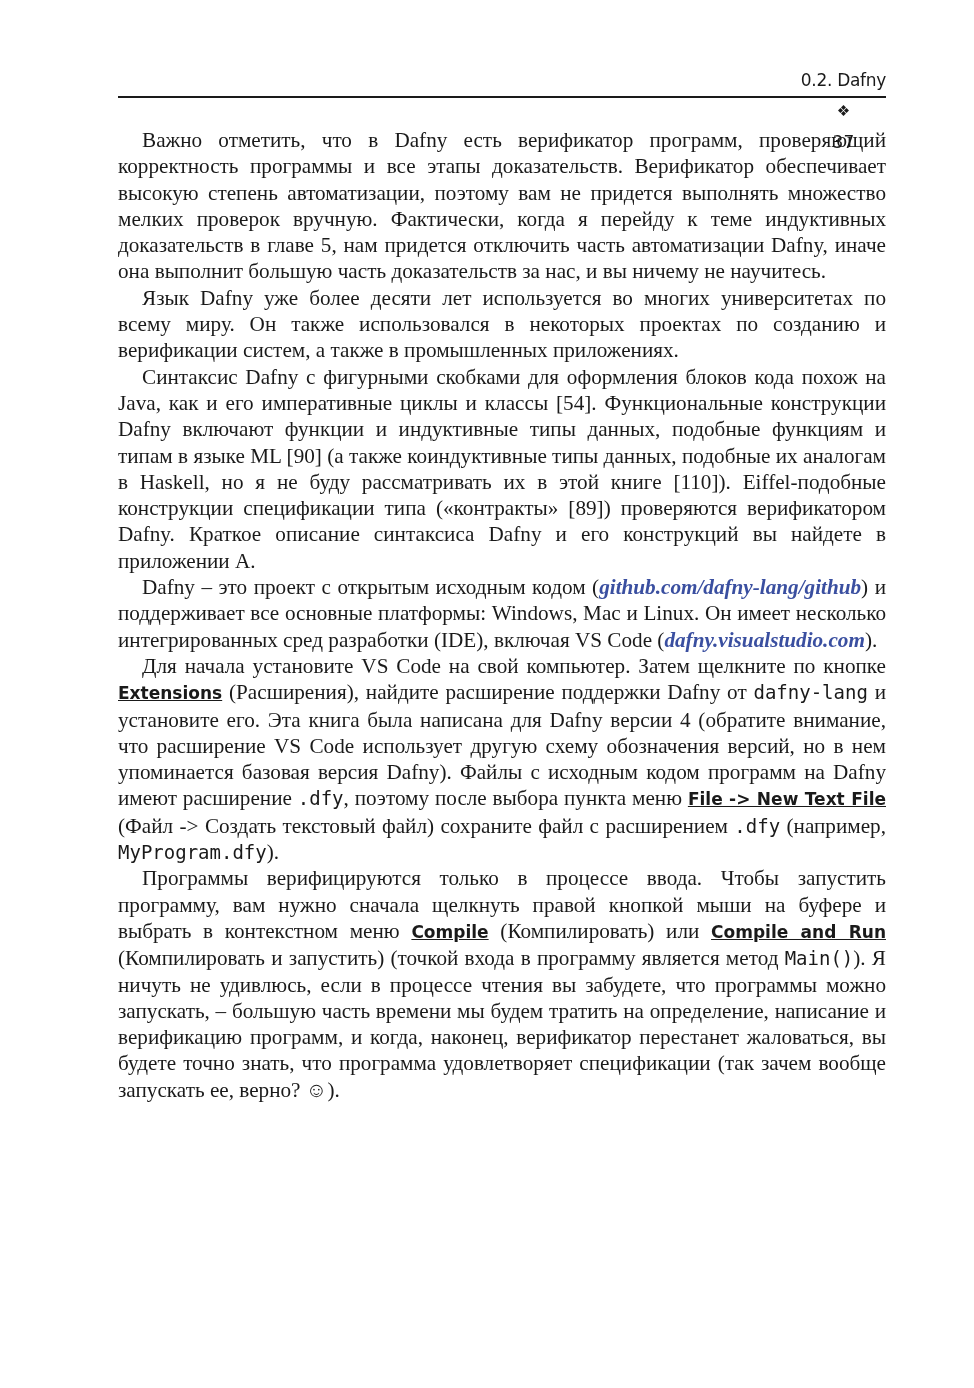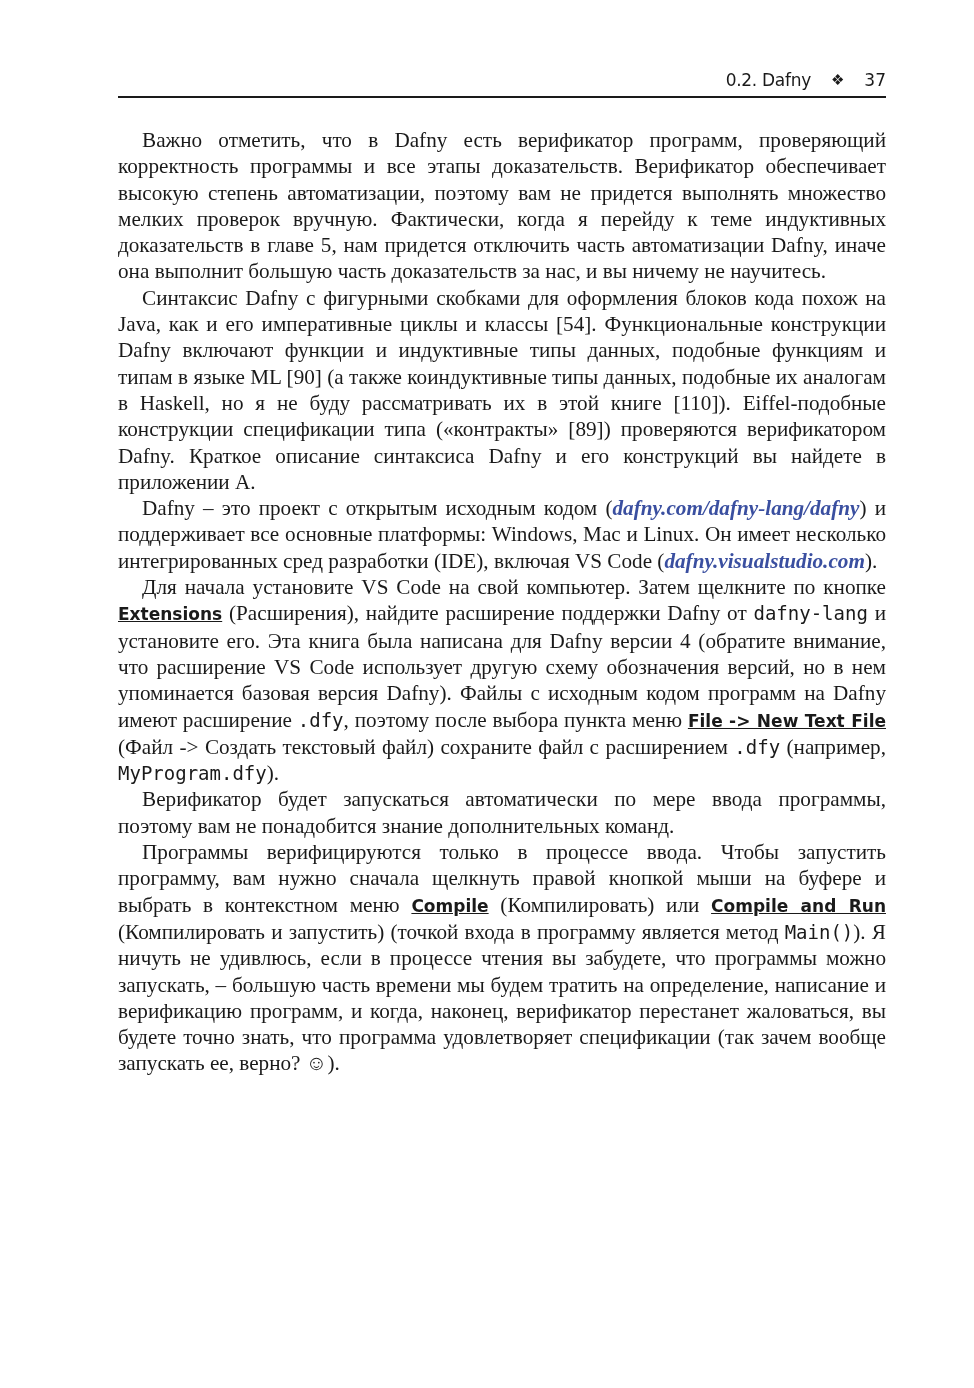--- a/index.html
+++ b/index.html
@@ -1,19 +1,19 @@
 <!DOCTYPE html>
 <html><head>
 <meta charset="utf-8">
 <style>
   html, body { margin:0; padding:0; background:#ffffff; }
   body { width:974px; height:1388px; position:relative; overflow:hidden; }
   .header { position:absolute; left:118px; top:68px; width:768px; height:28px; border-bottom:2px solid #1a1a1a; }
   .header-right { position:absolute; right:0; top:2px; display:flex; align-items:center; gap:12px;
-    font-family:"DejaVu Sans", sans-serif; font-size:17px; color:#1a1a1a; }
+    font-family:"DejaVu Sans", sans-serif; font-size:17px; color:#1a1a1a;flex-direction:column; }
   .header-section { letter-spacing:-0.3px; }
   .header-ornament { font-size:15px; padding:0 8px; }
   .header-page { font-weight:normal; }
   .content { position:absolute; left:118px; top:127px; width:768px;
     font-family:"Liberation Serif", serif; font-size:21.2px; line-height:26.3px; color:#1a1a1a; text-align:justify; }
   .para { margin:0; text-indent:24px; hyphens:manual; }
   .para.first { text-indent:0; }
   .bold-sans { font-family:"DejaVu Sans", sans-serif; font-weight:bold; font-size:17px;text-decoration:underline; }
   .mono { font-family:"DejaVu Sans Mono", monospace; font-size:19px; }
   .link { color:#3a4fa0; font-weight:bold; font-style:italic; text-decoration:none; }
@@ -25,18 +25,18 @@
 <div class="header">
   <div class="header-right">
     <span class="header-section">0.2. Dafny</span>
     <span class="header-ornament">❖</span>
     <span class="header-page">37</span>
   </div>
 </div>
 
 <div class="content">
   <p class="para">Важно отметить, что в Dafny есть верификатор программ, проверяющий корректность программы и все этапы доказательств. Верификатор обеспечивает высокую степень автоматизации, поэтому вам не придется выполнять множество мелких проверок вручную. Фактически, когда я перейду к теме индуктивных доказательств в главе 5, нам придется отключить часть автоматизации Dafny, иначе она выполнит большую часть доказательств за нас, и вы ничему не научитесь.</p>
+  <p class="para">Язык Dafny уже более десяти лет используется во многих университетах по всему миру. Он также использовался в некоторых проектах по созданию и верификации систем, а также в промышленных приложениях.</p>
   <p class="para">Синтаксис Dafny с фигурными скобками для оформления блоков кода похож на Java, как и его императивные циклы и классы [54]. Функциональные конструкции Dafny включают функции и индуктивные типы данных, подобные функциям и типам в языке ML [90] (а также коиндуктивные типы данных, подобные их аналогам в Haskell, но я не буду рассматривать их в этой книге [110]). Eiffel-подобные конструкции спецификации типа («контракты» [89]) проверяются верификатором Dafny. Краткое описание синтаксиса Dafny и его конструкций вы найдете в приложении A.</p>
-  <p class="para"><span>Dafny – это проект с открытым исходным кодом (</span><a class="link">dafny.com/dafny-lang/dafny</a><span>) и поддерживает все основные платформы: Windows, Mac и Linux. Он имеет несколько интегрированных сред разработки (IDE), включая VS Code (</span><a class="link">dafny.visualstudio.com</a><span>).</span></p>
+  <p class="para"><span>Dafny – это проект с открытым исходным кодом (</span><a class="link">github.com/dafny-lang/github</a><span>) и поддерживает все основные платформы: Windows, Mac и Linux. Он имеет несколько интегрированных сред разработки (IDE), включая VS Code (</span><a class="link">dafny.visualstudio.com</a><span>).</span></p>
   <p class="para"><span>Для начала установите VS Code на свой компьютер. Затем щелкните по кнопке </span><span class="bold-sans">Extensions</span><span> (Расширения), найдите расширение поддержки Dafny от </span><span class="mono">dafny-lang</span><span> и установите его. Эта книга была написана для Dafny версии 4 (обратите внимание, что расширение VS Code использует другую схему обозначения версий, но в нем упоминается базовая версия Dafny). Файлы с исходным кодом программ на Dafny имеют расширение </span><span class="mono">.dfy</span><span>, поэтому после выбора пункта меню </span><span class="bold-sans">File -&gt; New Text File</span><span> (Файл -&gt; Создать текстовый файл) сохраните файл с расширением </span><span class="mono">.dfy</span><span> (например, </span><span class="mono">MyProgram.dfy</span><span>).</span></p>
-  <p class="para">Верификатор будет запускаться автоматически по мере ввода программы, поэтому вам не понадобится знание дополнительных команд.</p>
   <p class="para"><span>Программы </span><span class="it">верифицируются</span><span> только в процессе ввода. Чтобы запустить программу, вам нужно сначала щелкнуть правой кнопкой мыши на буфере и выбрать в контекстном меню </span><span class="bold-sans">Compile</span><span> (Компилировать) или </span><span class="bold-sans">Compile and Run</span><span> (Компилировать и запустить) (точкой входа в программу является метод </span><span class="mono">Main()</span><span>). Я ничуть не удивлюсь, если в процессе чтения вы забудете, что программы можно запускать, – большую часть времени мы будем тратить на определение, написание и верификацию программ, и когда, наконец, верификатор перестанет жаловаться, вы будете точно знать, что программа удовлетворяет спецификации (так зачем вообще запускать ее, верно? ☺).</span></p>
 </div>
 
 </body></html>

